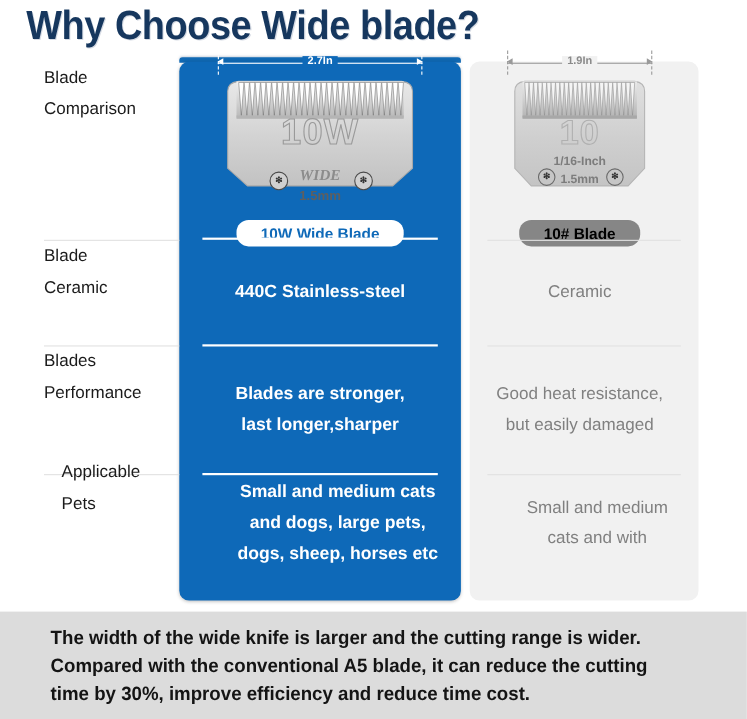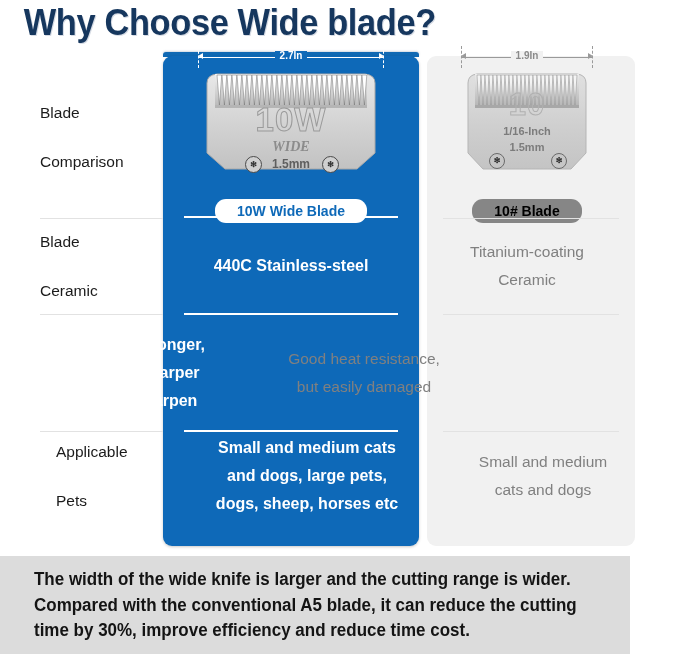--- a/index.html
+++ b/index.html
@@ -95,25 +95,24 @@
   .row-r1 { top: 162px; height: 96px;  }
   .row-r2 { top: 258px; height: 117px; }
   .row-r3 { top: 359px; height: 122px; padding-left: 16px; }
 
   .cell-label {
     width: 163px;
     padding-left: 40px;
     box-sizing: border-box;
     display: flex;
     flex-direction: column;
-    justify-content: center;
+    justify-content: flex-start;
     color: #1b1b1b;
     font-size: 15.5px;
     line-height: 29px;
-    gap: 20px;
   }
   .cell-main {
     width: 256px;
     display: flex;
     flex-direction: column;
     align-items: center;
     justify-content: center;
     color: #ffffff;
     font-size: 16px;
     font-weight: bold;
@@ -235,25 +234,25 @@
     display: inline-block;
   }
   .pill-white { background: #ffffff; color: #0e69b8; }
   .pill-gray  { background: #868686; color: #000000; }
 
   
   .footer {
     position: absolute;
     left: 0;
     top: 556px;
-    width: 630px;
+    width: 679px;
     height: 98px;
     background: #dcdcdc;
     box-sizing: border-box;
-    padding: 11px 34px 0 34px;
+    padding: 11px 34px 0 46px;
   }
   .footer-text {
     margin: 0;
     font-family: "Liberation Sans Narrow", "Liberation Sans", sans-serif;
     font-size: 17.5px;
     font-weight: bold;
     color: #141414;
     line-height: 25.5px;
     transform: scaleX(0.97);
     transform-origin: left center;
@@ -340,21 +339,21 @@
                 <path d="M146 10 l2.4 30 l2.4 -30 Z"></path>
                   <path d="M151 10 l2.4 30 l2.4 -30 Z"></path>
                 <path d="M156 10 l2.4 30 l2.4 -30 Z"></path>
                   <path d="M161 10 l2.4 30 l2.4 -30 Z"></path>
               </g>
               <rect x="14" y="40" width="152" height="3" fill="#b5b5b5"></rect>
             </svg>
 
             <div style="position:absolute;left:0;top:38px;width:180px;text-align:center;">
               <div class="blade-num" style="font-size:33px;line-height:34px;">10W</div>
-              <div class="blade-sub-italic" style="font-size:14px;line-height:17px;margin-top:1px;">WIDE</div>
+              <div class="blade-sub-italic" style="font-size:14px;line-height:17px;margin-top:15px;">WIDE</div>
               <div class="blade-sub" style="font-size:12px;line-height:15px;margin-top:2px;">1.5mm</div>
             </div>
 
             <div class="screw" style="width:15px;height:15px;left:44px;top:91px;">
               <span>❇</span>
             </div>
             <div class="screw" style="width:15px;height:15px;left:121px;top:91px;">
               <span>❇</span>
             </div>
           </div>
@@ -413,21 +412,21 @@
                   <path d="M90 10 l2 30 l2 -30 Z"></path>
                 <path d="M94 10 l2 30 l2 -30 Z"></path>
                   <path d="M98 10 l2 30 l2 -30 Z"></path>
                 <path d="M102 10 l2 30 l2 -30 Z"></path>
                   <path d="M106 10 l2 30 l2 -30 Z"></path>
                 <path d="M110 10 l2 30 l2 -30 Z"></path>
               </g>
               <rect x="12" y="40" width="104" height="3" fill="#a8a8a8"></rect>
             </svg>
 
-            <div style="position:absolute;left:0;top:24px;width:128px;text-align:center;">
+            <div style="position:absolute;left:0;top:40px;width:128px;text-align:center;">
               <div class="blade-num" style="font-size:31px;line-height:32px;-webkit-text-stroke:1px #b0b0b0;">10</div>
               <div class="blade-sub" style="font-size:11px;line-height:14px;margin-top:3px;color:#7c7c7c;">1/16-Inch</div>
               <div class="blade-sub" style="font-size:11px;line-height:14px;margin-top:2px;color:#7c7c7c;">1.5mm</div>
             </div>
 
             <div class="screw" style="width:14px;height:14px;left:26px;top:88px;background:#c6c6c6;border-color:#6a6a6a;">
               <span>❇</span>
             </div>
             <div class="screw" style="width:14px;height:14px;left:88px;top:88px;background:#c6c6c6;border-color:#6a6a6a;">
               <span>❇</span>
@@ -445,34 +444,36 @@
 
     <div class="row row-r1">
       <div class="cell-label">
         <span>Blade</span>
         <span>Ceramic</span>
       </div>
       <div class="cell-main">
         <span>440C Stainless-steel</span>
       </div>
       <div class="cell-alt">
-        <span>Titanium-coating</span>
         <span>Ceramic</span>
       </div>
     </div>
 
     <div class="sep sep-left" style="top:258px;"></div>
     <div class="sep sep-blue" style="top:257px;"></div>
     <div class="sep sep-right" style="top:258px;"></div>
 
     <div class="row row-r2">
+      <div class="cell-label">
+        <span>Blades</span>
+        <span>Performance</span>
+      </div>
       <div class="cell-main">
         <span>Blades are stronger,</span>
         <span>last longer,sharper</span>
-        <span>and be re-sharpen</span>
       </div>
       <div class="cell-alt">
         <span>Good heat resistance,</span>
         <span>but easily damaged</span>
       </div>
     </div>
 
     <div class="sep sep-left" style="top:375px;"></div>
     <div class="sep sep-blue" style="top:374px;"></div>
     <div class="sep sep-right" style="top:375px;"></div>
@@ -482,21 +483,21 @@
         <span>Applicable</span>
         <span>Pets</span>
       </div>
       <div class="cell-main">
         <span>Small and medium cats</span>
         <span>and dogs, large pets,</span>
         <span>dogs, sheep, horses etc</span>
       </div>
       <div class="cell-alt">
         <span>Small and medium</span>
-        <span>cats and dogs</span>
+        <span>cats and with</span>
       </div>
     </div>
 
   </div>
 </div>
 
 <div class="footer">
   <p class="footer-text">The width of the wide knife is larger and the cutting range is wider.</p>
   <p class="footer-text">Compared with the conventional A5 blade, it can reduce the cutting</p>
   <p class="footer-text">time by 30%, improve efficiency and reduce time cost.</p>

